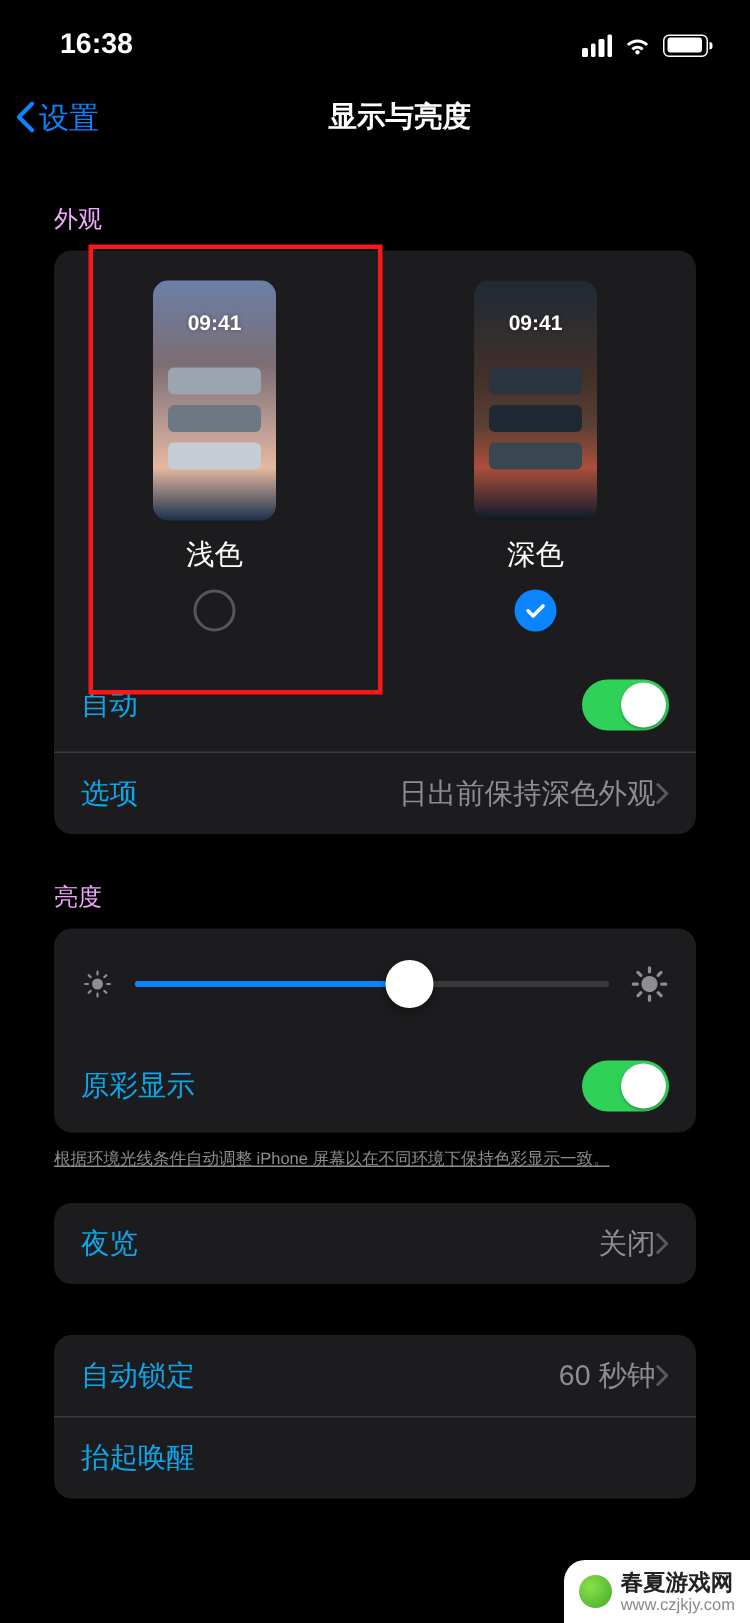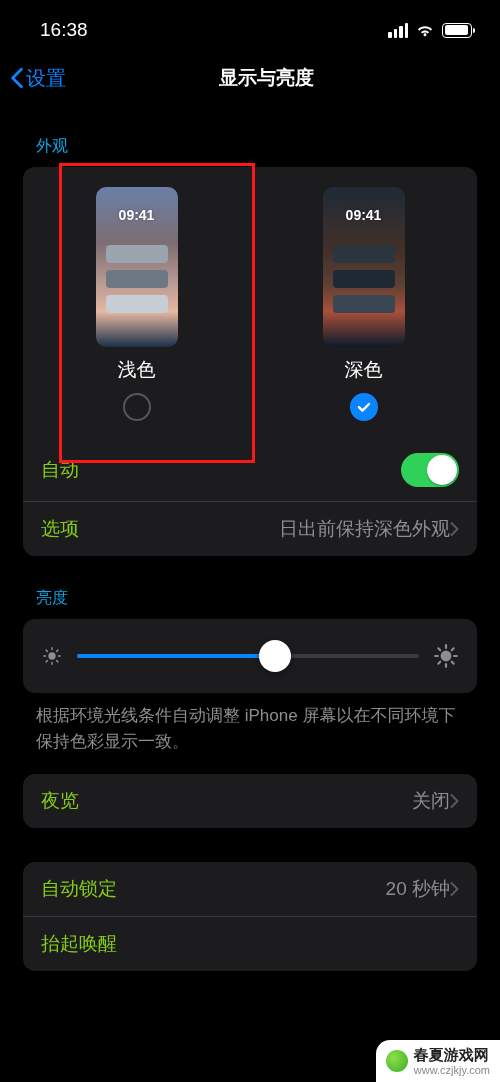--- a/index.html
+++ b/index.html
@@ -9,39 +9,39 @@
       background: #000;
       color: #fff;
       font-family: -apple-system, "SF Pro Text", "Helvetica Neue", Arial, sans-serif;
       font-size: 19px;
       overflow: hidden;
       position: relative;
     }
     
     .status-bar {
       display: flex; justify-content: space-between; align-items: center;
-      padding: 10px 28px 2px 40px; height: 52px; font-weight: 400; font-size: 19px;
+      padding: 10px 28px 2px 40px; height: 52px; font-weight: 700; font-size: 19px;
     }
     .status-right { display: flex; align-items: center; gap: 7px; }
     .sig-bars { display: flex; align-items: flex-end; gap: 2px; }
     .sig-bars span { width: 3.5px; background: #fff; border-radius: 1px; }
     .sig-bars span:nth-child(1){height:6px} .sig-bars span:nth-child(2){height:9px}
     .sig-bars span:nth-child(3){height:12px} .sig-bars span:nth-child(4){height:15px}
     .wifi { width: 20px; height: 14px; position: relative; }
     .battery { width: 30px; height: 15px; border: 1.5px solid #fff; border-radius: 4px; position: relative; }
     .battery::after { content:""; position:absolute; right:-4px; top:4px; width:2.5px; height:5px; background:#fff; border-radius:0 2px 2px 0;}
     .battery::before { content:""; position:absolute; left:1.5px; top:1.5px; bottom:1.5px; width:23px; background:#fff; border-radius:2px;}
     
     .nav { position: relative; height: 52px; display: flex; align-items: center; padding-left: 33px; }
     .back { position: absolute; left: 10px; display: flex; align-items: center; color:#0a84ff; font-size: 20px; }
     .back svg { margin-right: 2px; }
     .title { margin: 0 auto; font-weight: 600; font-size: 19px; }
     
-    .section-hdr { color:#0ea5e9; font-size: 16px; padding: 32px 36px 10px; }
-    .card { background: #1c1c1e; margin: 0 23px; border-radius: 12px; overflow: hidden; }
+    .section-hdr { color:#f0abfc; font-size: 16px; padding: 32px 36px 10px; }
+    .card { background: #1c1c1e; margin: 0 36px; border-radius: 12px; overflow: hidden; }
     
     .appearance-row { display:flex; justify-content:space-around; padding: 20px 0 18px; position:relative; }
     .appearance-opt { display:flex; flex-direction:column; align-items:center; gap:10px; width:50%; }
     .mini-phone { width:82px; height:160px; border-radius:10px; position:relative; overflow:hidden; }
     .mini-phone.light { background: linear-gradient(180deg,#6b7fa8 0%,#7d6d73 35%,#b89a93 60%,#e5b8a0 78%,#1a304a 100%); }
     .mini-phone.dark  { background: linear-gradient(180deg,#1f2a36 0%,#433029 40%,#5a3f34 60%,#aa4f3a 78%,#0b1a2a 100%); }
     .mini-time { position:absolute; top:20px; left:0; right:0; text-align:center; font-size:14px; font-weight:700; color:#fff; text-shadow:0 0 3px rgba(0,0,0,.35);}
     .mini-bars { position:absolute; top:58px; left:10px; right:10px; display:flex; flex-direction:column; gap:7px;}
     .mini-bars span{ height:18px; border-radius:4px;}
     .mini-phone.light .mini-bars span:nth-child(1){background:#9aa5b0}
@@ -53,34 +53,34 @@
     .opt-label { font-size: 19px; color:#fff; }
     .radio { width:28px; height:28px; border-radius:50%; display:flex; align-items:center; justify-content:center; }
     .radio.off { border:2px solid #56565b; }
     .radio.on  { background:#0a84ff; }
     .radio.on svg { width:16px; height:16px; }
     .highlight-box { position:absolute; border:3px solid #ff1616; left:59px; top:163px; width:196px; height:300px; pointer-events:none; }
     
     .row { display:flex; align-items:center; justify-content:space-between; padding: 14px 18px; min-height:54px; }
     .row + .row { border-top: 0.5px solid #3a3a3c; }
     .card .row:first-child.with-top-sep { border-top: 0.5px solid #3a3a3c; }
-    .row-label { color:#84cc16; }
+    .row-label { color:#0ea5e9; }
     .row-value { color:#8d8d92; display:flex; align-items:center; gap:0; }
     .chevron { color:#5a5a5e; }
     
     .switch { width:58px; height:34px; background:#2fd159; border-radius:20px; position:relative; flex-shrink:0; }
     .switch::after { content:""; position:absolute; right:2px; top:2px; width:30px; height:30px; background:#fff; border-radius:50%; box-shadow:0 1px 2px rgba(0,0,0,.3);}
     
     .bright-row { display:flex; align-items:center; gap:14px; padding:22px 18px; }
     .sun-icon { color:#8d8d92; flex-shrink:0; }
     .slider { flex:1; height:30px; position:relative; }
     .slider-track { position:absolute; top:50%; left:0; right:0; height:4px; background:#3a3a3c; border-radius:2px; transform:translateY(-50%);}
     .slider-fill  { position:absolute; top:50%; left:0; width:58%; height:4px; background:#0a84ff; border-radius:2px; transform:translateY(-50%);}
     .slider-thumb { position:absolute; top:50%; left:58%; width:32px; height:32px; background:#fff; border-radius:50%; transform:translate(-50%,-50%); box-shadow:0 2px 6px rgba(0,0,0,.4);}
-    .footer-note { color:#8d8d92; font-size:17px; line-height:1.5; padding:10px 36px 8px; }
+    .footer-note { color:#8d8d92; font-size:11px; line-height:1.5; padding:10px 36px 8px;text-decoration:underline; }
     .gap { height: 12px; }
     
     .watermark { position:absolute; right:0; bottom:0; background:#fff; color:#222; display:flex; align-items:center; gap:6px; padding:6px 10px; border-radius:14px 0 0 0; font-size:15px;}
     .wm-logo{ width:22px;height:22px;border-radius:50%;background:radial-gradient(circle at 35% 35%,#8be04a,#3faa2a);}
   </style>
 </head>
 <body>
 
 <div class="status-bar">
   <span>16:38</span>
@@ -185,20 +185,24 @@
           <line x1="12" y1="19.5" x2="12" y2="22"></line>
           <line x1="2" y1="12" x2="4.5" y2="12"></line>
           <line x1="19.5" y1="12" x2="22" y2="12"></line>
           <line x1="4.9" y1="4.9" x2="6.7" y2="6.7"></line>
           <line x1="17.3" y1="17.3" x2="19.1" y2="19.1"></line>
           <line x1="17.3" y1="6.7" x2="19.1" y2="4.9"></line>
           <line x1="4.9" y1="19.1" x2="6.7" y2="17.3"></line>
         </g>
       </svg>
   </div>
+  <div class="row">
+    <span class="row-label">原彩显示</span>
+    <div class="switch"></div>
+  </div>
 </div>
 <div class="footer-note">根据环境光线条件自动调整 iPhone 屏幕以在不同环境下保持色彩显示一致。</div>
 
 <div class="gap"></div>
 
 <div class="card">
   <div class="row">
     <span class="row-label">夜览</span>
     <span class="row-value">
       <span>关闭</span>
@@ -208,21 +212,21 @@
     </span>
   </div>
 </div>
 
 <div style="height:34px"></div>
 
 <div class="card">
   <div class="row">
     <span class="row-label">自动锁定</span>
     <span class="row-value">
-      <span>20 秒钟</span>
+      <span>60 秒钟</span>
       <svg class="chevron" width="9" height="16" viewBox="0 0 9 16">
           <path fill="none" stroke="#5a5a5e" stroke-width="2" stroke-linecap="round" stroke-linejoin="round" d="M1.5 2 7.5 8l-6 6"></path>
         </svg>
     </span>
   </div>
   <div class="row">
     <span class="row-label">抬起唤醒</span>
     <span></span>
   </div>
 </div>

